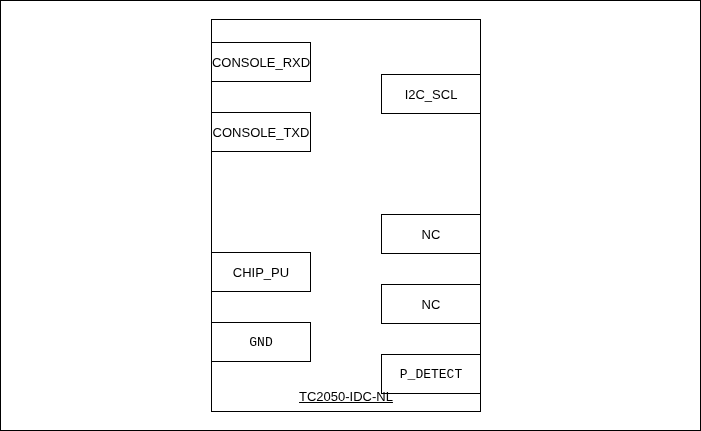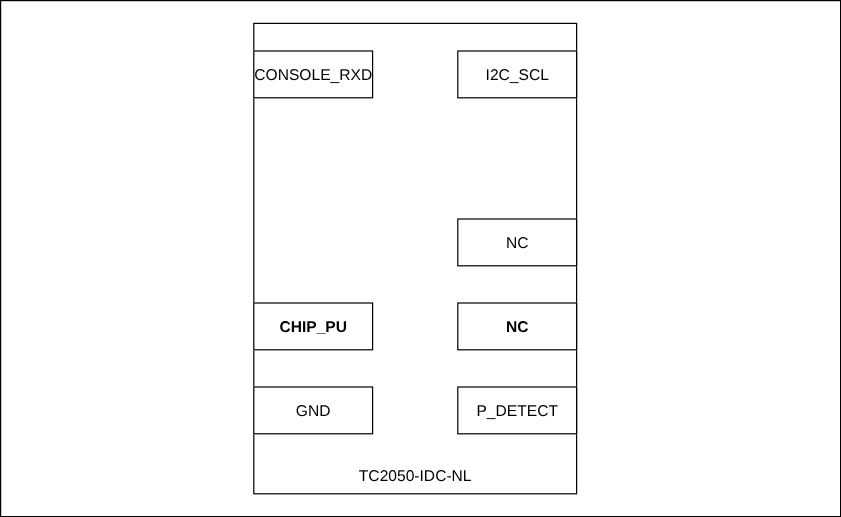--- a/index.html
+++ b/index.html
@@ -32,53 +32,57 @@
     width: 100px;
     height: 40px;
     box-sizing: border-box;
     border: 1px solid #000000;
     background: #ffffff;
     display: flex;
     align-items: center;
     justify-content: center;
   }
   .pin-box.left  { left: 210px; }
-  .pin-box.right { left: 380px; }
+  .pin-box.right { left: 380px; margin-top: 32px; }
   .row-0 { top: 41px; }
   .row-1 { top: 111px; }
   .row-2 { top: 181px; }
-  .row-3 { top: 251px; font-weight: bold; }
-  .row-4 { top: 321px; }
+  .row-3 { top: 251px; }
+  .row-4 { top: 321px; font-family: Liberation Mono, monospace; }
   .pin-label {
     font-size: 13px;
     color: #000000;
     white-space: nowrap;
     letter-spacing: 0;
   }
   .footer-label {
     position: absolute;
     left: 210px;
     top: 385px;
     width: 270px;
     height: 21px;
     line-height: 21px;
     text-align: center;
     font-size: 13px;
     color: #000000;
+    text-decoration: underline;
   }
 </style>
 </head>
 <body>
 
 <div class="canvas">
 
   <div class="body-rect"></div>
 
   <div class="pin-box left row-0">
     <span class="pin-label">CONSOLE_RXD</span>
+  </div>
+  <div class="pin-box left row-1">
+    <span class="pin-label">CONSOLE_TXD</span>
   </div>
   <div class="pin-box left row-3">
     <span class="pin-label">CHIP_PU</span>
   </div>
   <div class="pin-box left row-4">
     <span class="pin-label">GND</span>
   </div>
 
   <div class="pin-box right row-0">
     <span class="pin-label">I2C_SCL</span>

